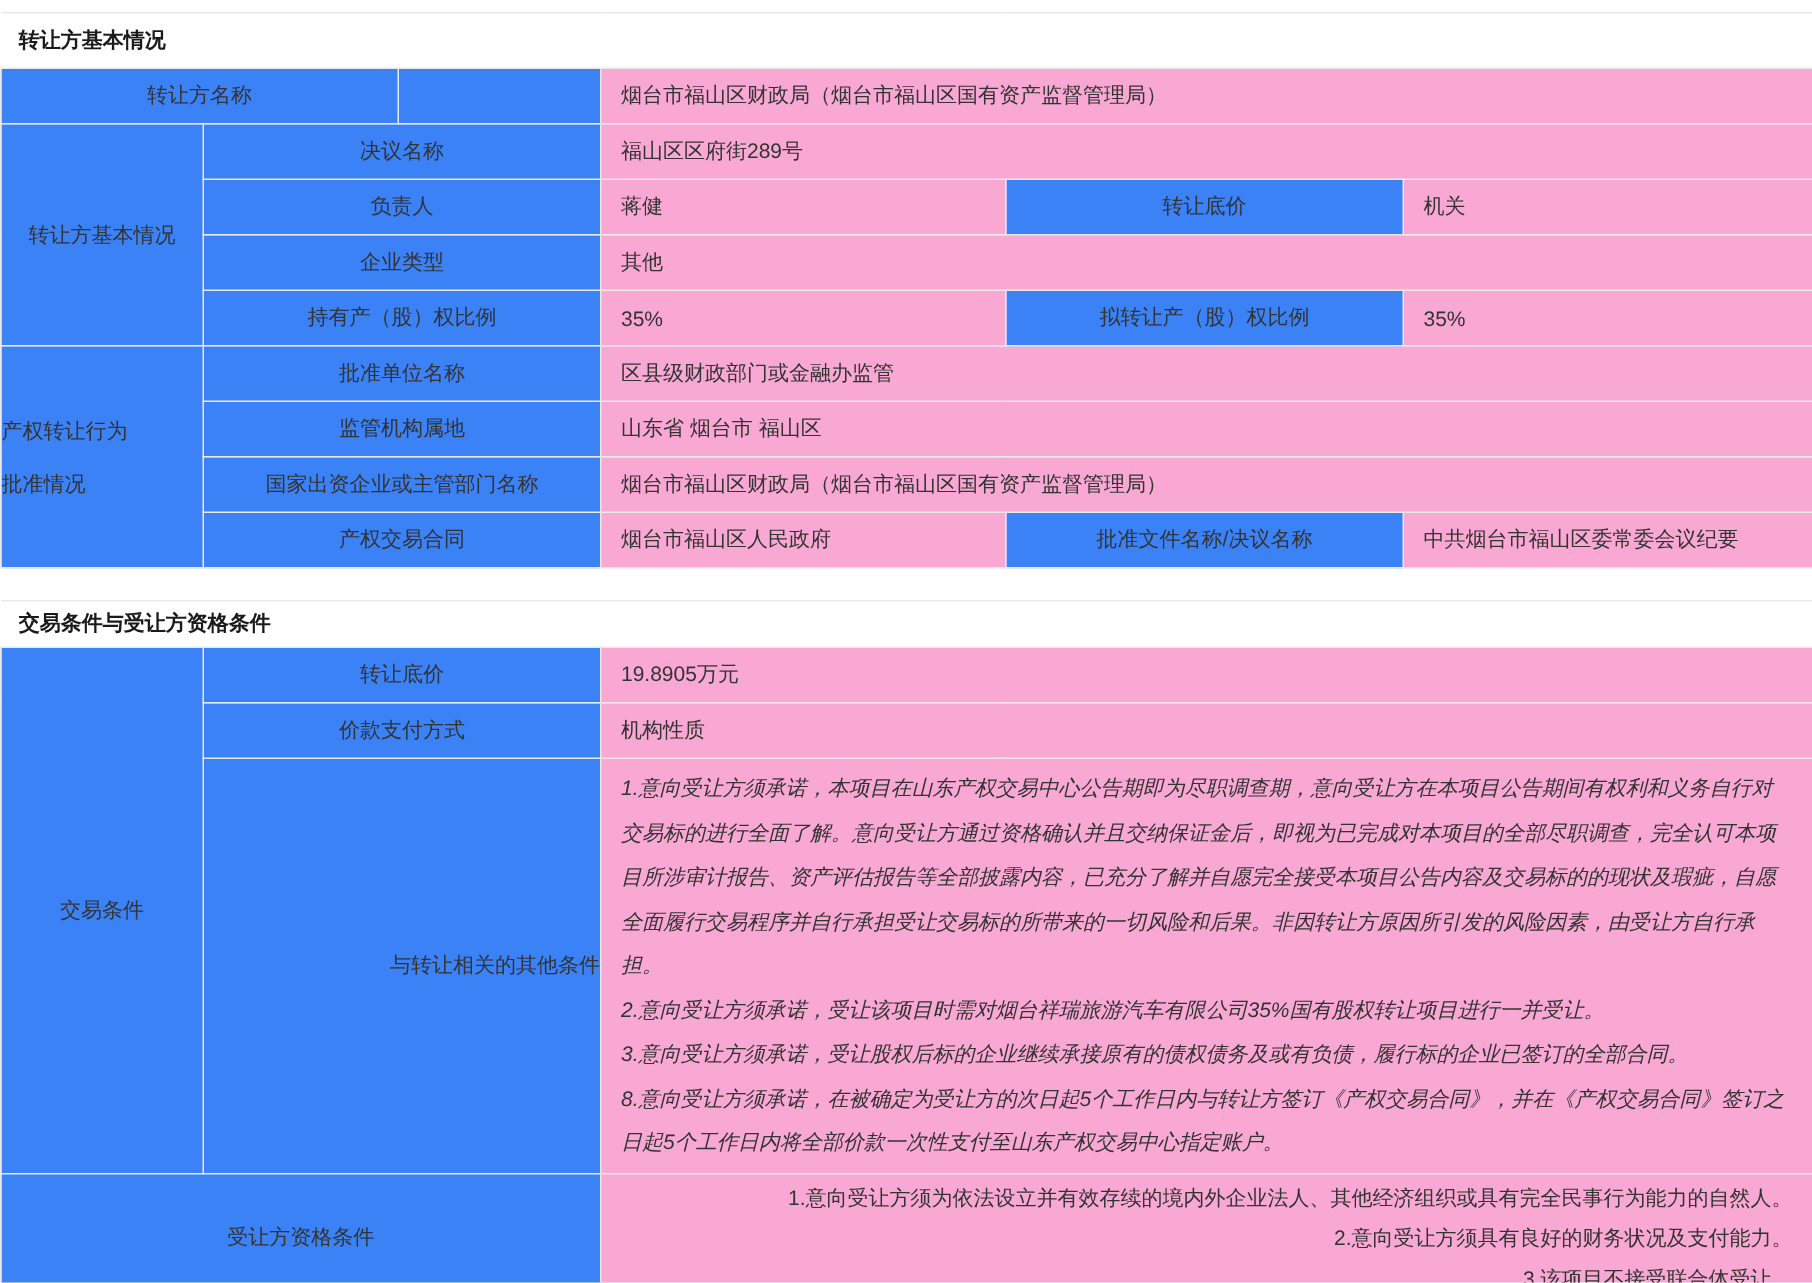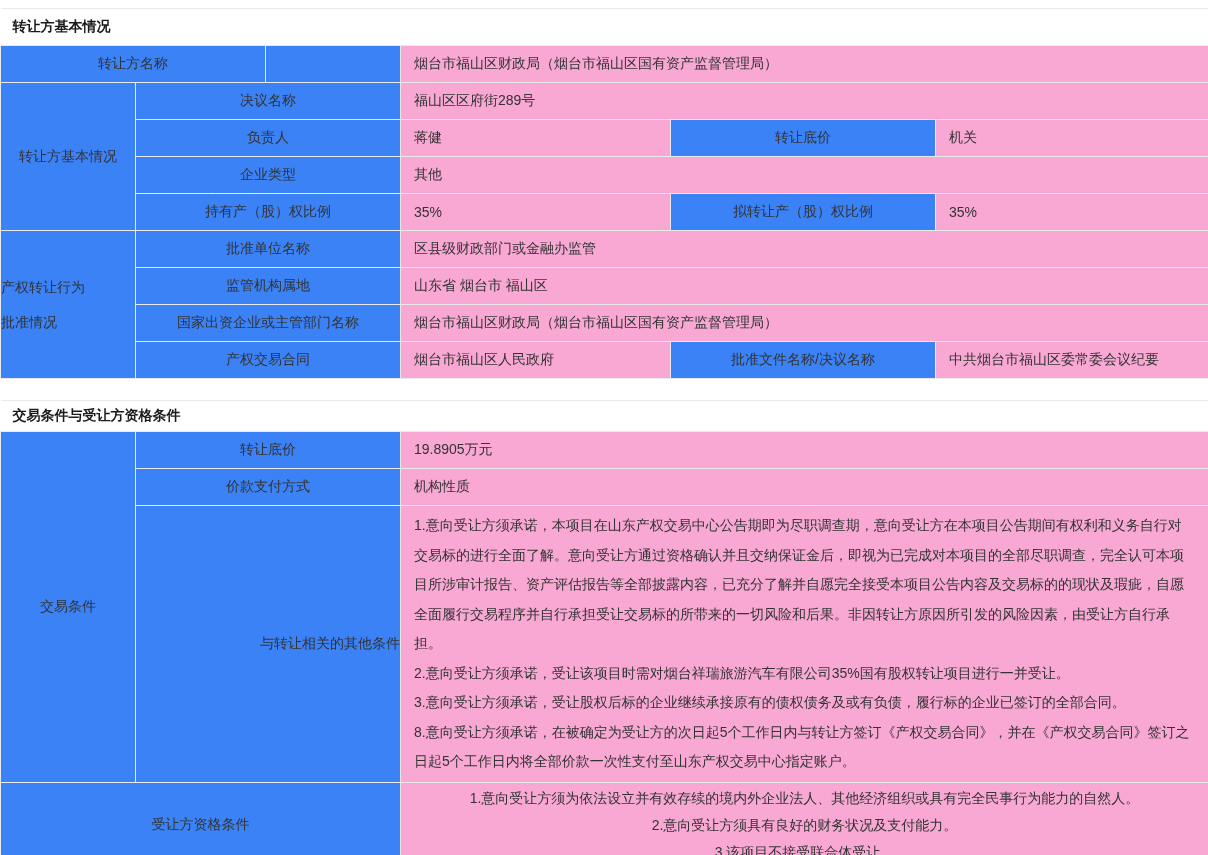--- a/index.html
+++ b/index.html
@@ -16,24 +16,24 @@
     vertical-align:middle;word-break:break-all;
   }
   .sec-hdr{
     background:#ffffff;font-weight:bold;color:#1a1a1a;
     height:36px;padding:0 12px;text-align:left;
     border-left:none;border-right:none;font-size:14px;
   }
   .lbl{background:#3b82f6;text-align:center;height:36px;} 
   .val{background:#f9a8d4;text-align:left;padding:0 13px;}
   .group-lines div{line-height:35px;text-align:left;}
-  .multiline{padding:5px 13px;}
+  .multiline{padding:5px 13px;font-style:italic;}
   .multiline div{line-height:29.5px;text-align:left;}
   .multiline-tight{padding:2px 13px;}
-  .multiline-tight div{line-height:27px;text-align:center;}
+  .multiline-tight div{line-height:27px;text-align:right;}
   .gap{height:21px;background:#ffffff;}
 </style>
 </head>
 <body>
 
 <div class="page" style="padding-top:8px;">
 
   <table>
     <colgroup>
       <col style="width:135px">

